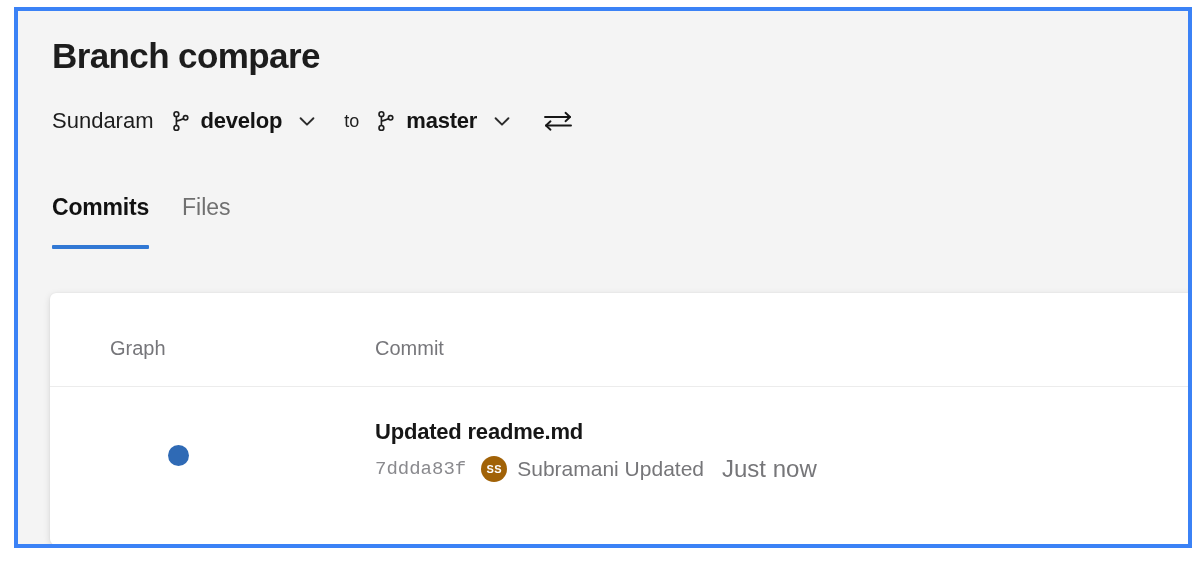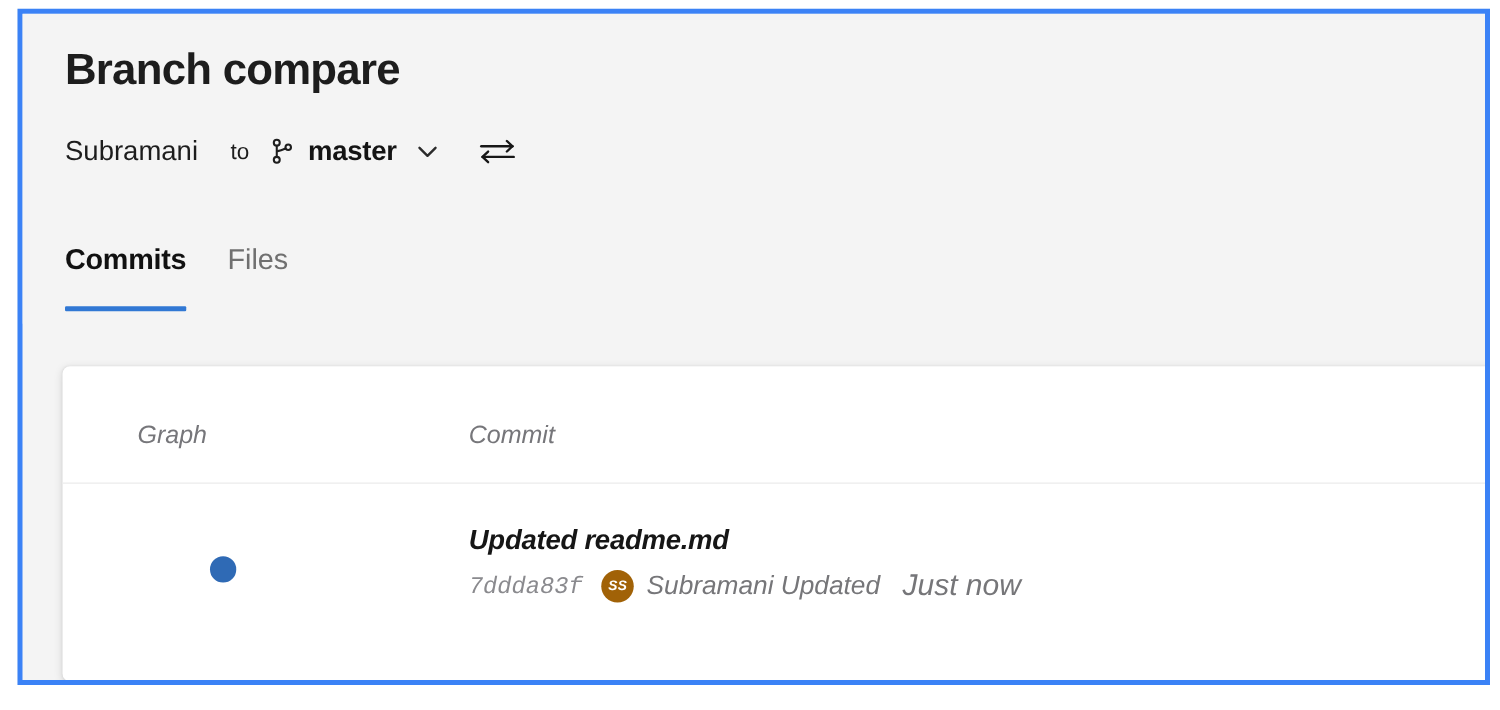--- a/index.html
+++ b/index.html
@@ -149,21 +149,20 @@
   
   #commits-card {
     position: absolute;
     left: 32px;
     top: 282px;
     right: -10px;
     height: 252px;
     background: #ffffff;
     border-radius: 6px;
     box-shadow: 0 2px 7px rgba(0,0,0,0.13), 0 0 2px rgba(0,0,0,0.06);
-    font-style: italic;
   }
 
   #card-head {
     position: relative;
     height: 94px;
     border-bottom: 1px solid #ececec;
   }
 
   .col-graph  { position: absolute; left: 60px; }
   .col-commit { position: absolute; left: 325px; }
@@ -263,22 +262,35 @@
 <body>
 
 <div id="screen">
 
   <div id="page-header">
 
     <div id="page-title">Branch compare</div>
 
     <div id="compare-row">
 
-      <span class="compare-label">Subramani</span>
-
+      <span class="compare-label">Sundaram</span>
+
+      <span class="branch-chip">
+        <svg class="branch-icon" viewBox="0 0 24 24" fill="none" stroke="#1d1d1d" stroke-width="1.8">
+          <circle cx="7" cy="4.5" r="2.6"></circle>
+          <circle cx="7" cy="19.5" r="2.6"></circle>
+          <circle cx="17" cy="8.5" r="2.4"></circle>
+          <path d="M7 7.1 L7 16.9"></path>
+          <path d="M14.6 9.6 C11 11.2 9.6 11.6 7.8 11.9" stroke-linecap="round"></path>
+        </svg>
+        <span class="branch-name">develop</span>
+        <svg class="chevron" viewBox="0 0 24 24" fill="none" stroke="#2b2b2b" stroke-width="2.1" stroke-linecap="round" stroke-linejoin="round">
+          <path d="M5 9 L12 16 L19 9"></path>
+        </svg>
+      </span>
 
       <span class="to-word">to</span>
 
       <span class="branch-chip">
         <svg class="branch-icon" viewBox="0 0 24 24" fill="none" stroke="#1d1d1d" stroke-width="1.8">
           <circle cx="7" cy="4.5" r="2.6"></circle>
           <circle cx="7" cy="19.5" r="2.6"></circle>
           <circle cx="17" cy="8.5" r="2.4"></circle>
           <path d="M7 7.1 L7 16.9"></path>
           <path d="M14.6 9.6 C11 11.2 9.6 11.6 7.8 11.9" stroke-linecap="round"></path>

